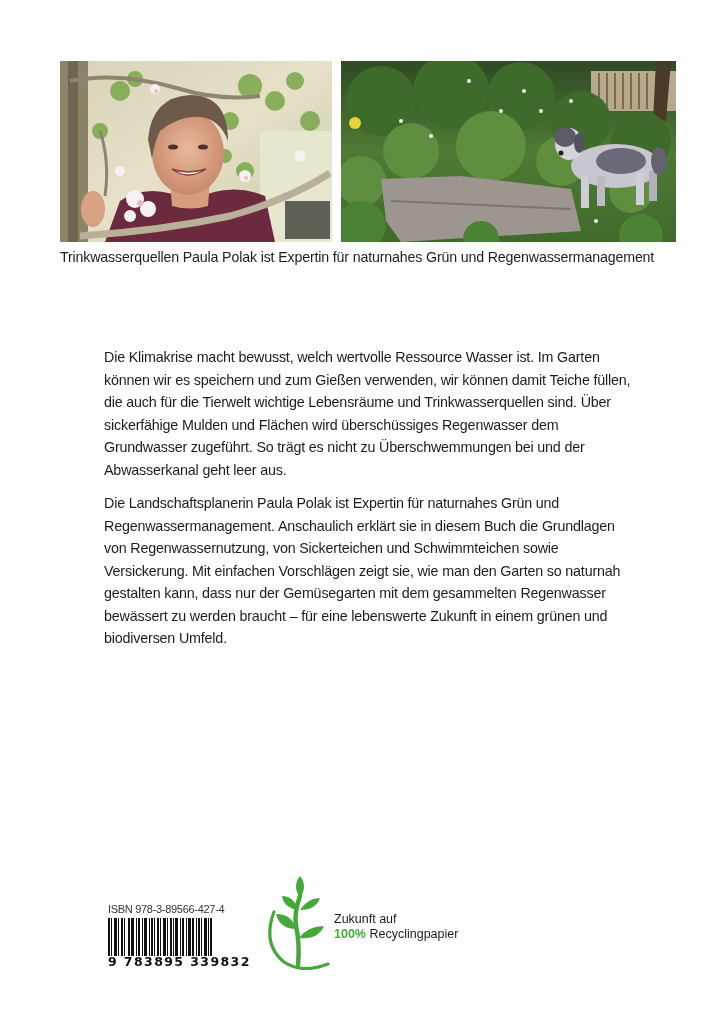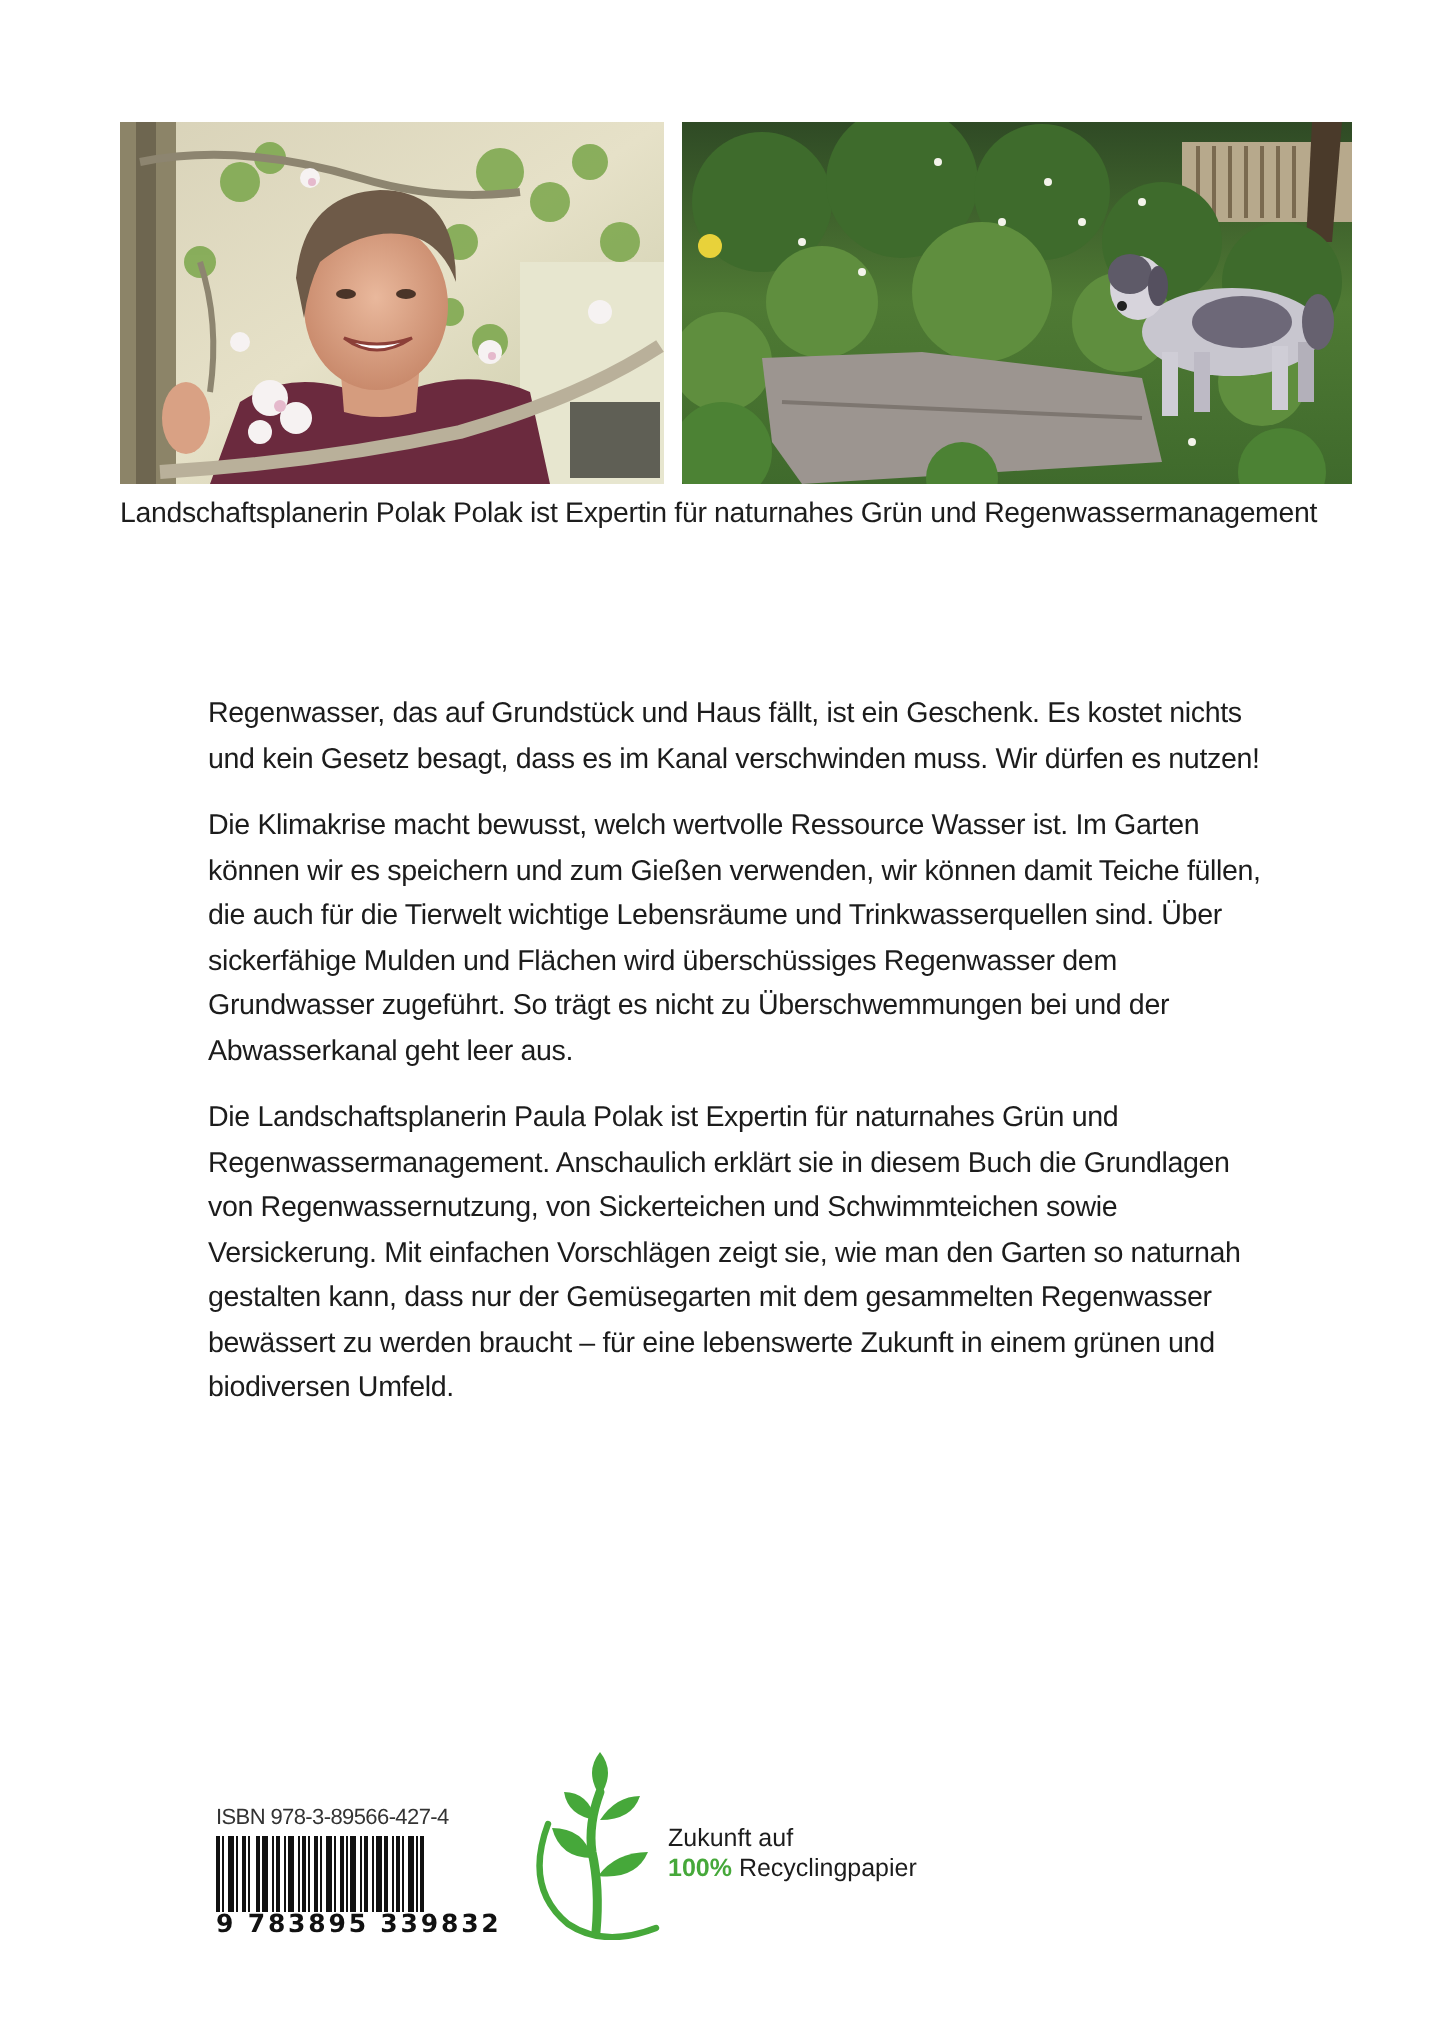--- a/index.html
+++ b/index.html
@@ -246,24 +246,23 @@
     <ellipse cx="238" cy="82" rx="5" ry="10" fill="#55505f"></ellipse>
     <circle cx="220" cy="92" r="2.5" fill="#222"></circle>
     <rect x="240" y="115" width="8" height="32" fill="#cfcdd6"></rect>
     <rect x="256" y="115" width="8" height="30" fill="#bdbac5"></rect>
     <rect x="295" y="112" width="8" height="32" fill="#cfcdd6"></rect>
     <rect x="308" y="110" width="8" height="30" fill="#b3b0ba"></rect>
     <ellipse cx="318" cy="100" rx="8" ry="14" fill="#66616f"></ellipse>
   </svg>
 </div>
 
-<div class="caption">Landschaftsplanerin Polak Polak ist Expertin für naturnahes Grün und Regenwassermanagement</div>
+<div class="caption">Trinkwasserquellen Paula Polak ist Expertin für naturnahes Grün und Regenwassermanagement</div>
 
 <div class="blurb">
-  <p>Regenwasser, das auf Grundstück und Haus fällt, ist ein Geschenk. Es kostet nichts und kein Gesetz besagt, dass es im Kanal verschwinden muss. Wir dürfen es nutzen!</p>
   <p>Die Klimakrise macht bewusst, welch wertvolle Ressource Wasser ist. Im Garten können wir es speichern und zum Gießen verwenden, wir können damit Teiche füllen, die auch für die Tierwelt wichtige Lebensräume und Trinkwasserquellen sind. Über sickerfähige Mulden und Flächen wird überschüssiges Regenwasser dem Grundwasser zugeführt. So trägt es nicht zu Überschwemmungen bei und der Abwasserkanal geht leer aus.</p>
   <p>Die Landschaftsplanerin Paula Polak ist Expertin für naturnahes Grün und Regenwassermanagement. Anschaulich erklärt sie in diesem Buch die Grundlagen von Regenwassernutzung, von Sickerteichen und Schwimmteichen sowie Versickerung. Mit einfachen Vorschlägen zeigt sie, wie man den Garten so naturnah gestalten kann, dass nur der Gemüsegarten mit dem gesammelten Regenwasser bewässert zu werden braucht – für eine lebenswerte Zukunft in einem grünen und biodiversen Umfeld.</p>
 </div>
 
 <div class="isbn-block">
   <div class="isbn-label">ISBN 978-3-89566-427-4</div>
   <div class="barcode">
     <span style="width:2px"></span>
       <span class="gap" style="width:1px"></span>
     <span style="width:1px"></span>

